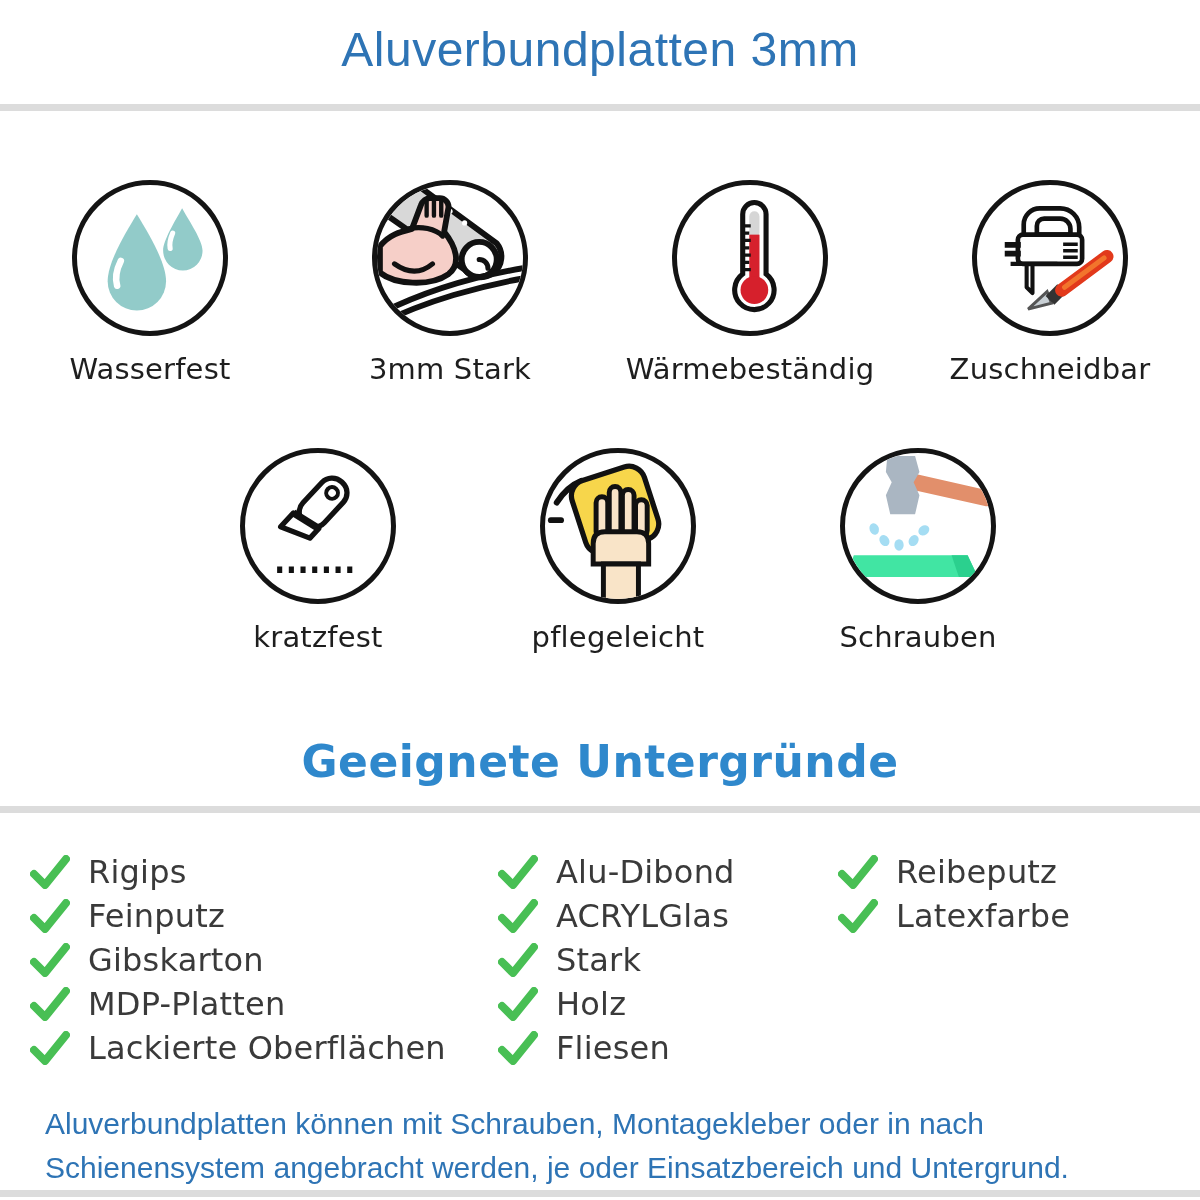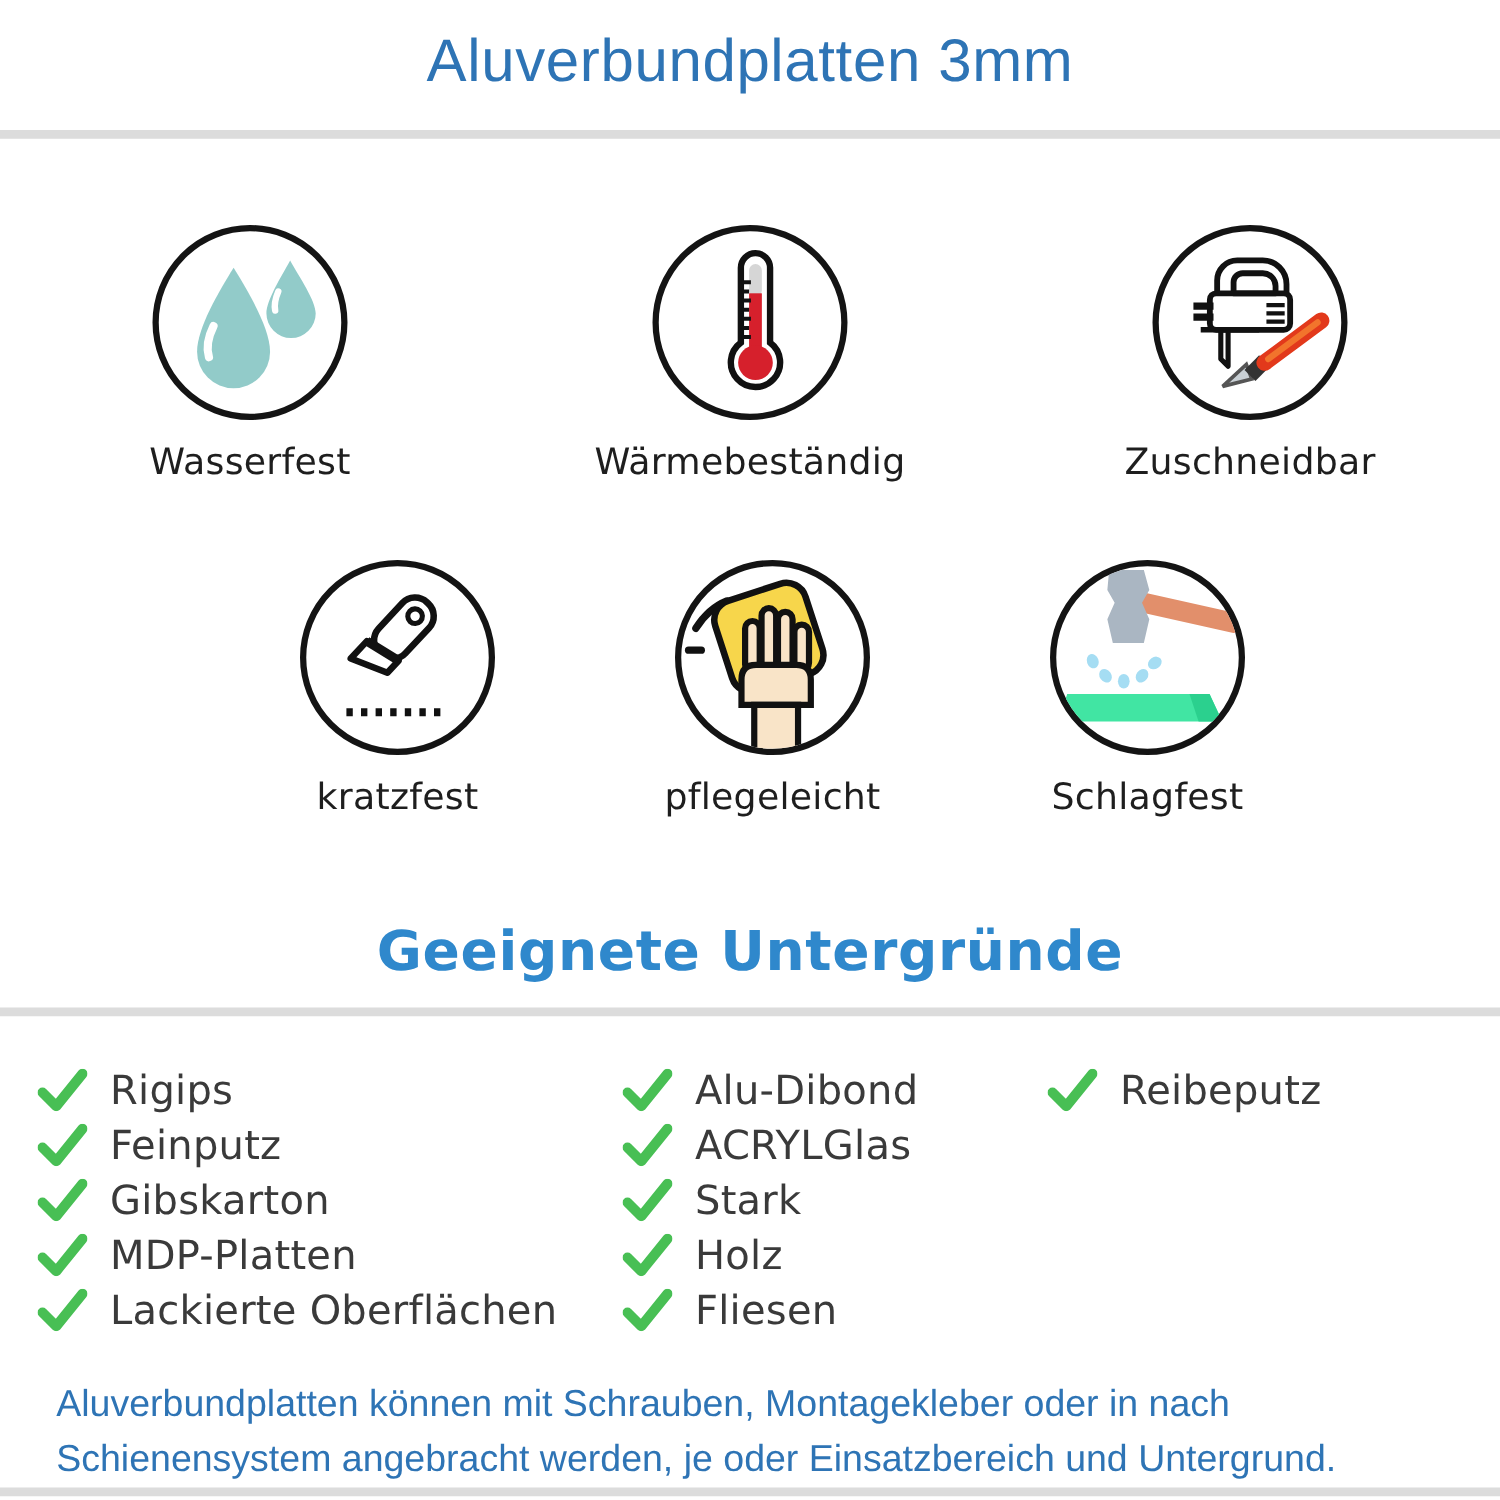--- a/index.html
+++ b/index.html
@@ -69,20 +69,38 @@
         <svg viewBox="0 0 100 100">
           <path d="M41 20 C33 33 21 53 21 66 a20 20 0 0 0 40 0 C61 53 49 33 41 20 Z" fill="var(--drop_teal,#92cbc9)"></path>
           <path d="M72 16 C67 25 59 38 59 45 a13.5 13.5 0 0 0 27 0 C86 38 77 25 72 16 Z" fill="var(--drop_teal,#92cbc9)"></path>
           <path d="M30 52 C27 58 26 64 27.5 69" stroke="#ffffff" stroke-width="4.5" fill="none" stroke-linecap="round"></path>
           <path d="M65.5 33 C63.8 37 63.2 40.5 63.8 43.5" stroke="#ffffff" stroke-width="3.5" fill="none" stroke-linecap="round"></path>
         </svg>
       </div>
       <div class="feature-label">Wasserfest</div>
     </div>
 
+    <div class="feature">
+      <div class="icon-circle">
+        <svg viewBox="0 0 100 100">
+          <path d="M22 -4 L82 40 A14 14 0 1 1 60 58 L0 16 Z" fill="#d8d8d8" stroke="#111" stroke-width="4" stroke-linejoin="round"></path>
+          <circle cx="70" cy="51" r="12" fill="#ffffff" stroke="#111" stroke-width="4"></circle>
+          <path d="M70 51 a6 6 0 0 1 6 6" fill="none" stroke="#111" stroke-width="3.5" stroke-linecap="round"></path>
+          <circle cx="60" cy="26" r="1.8" fill="#ffffff"></circle>
+          <circle cx="50" cy="18" r="1.8" fill="#ffffff"></circle>
+          <path d="M2 88 C34 72 70 62 100 57" fill="none" stroke="#111" stroke-width="4"></path>
+          <path d="M2 95 C34 79 72 69 100 64" fill="none" stroke="#111" stroke-width="4"></path>
+          <path d="M24 30 L30 14 a7 7 0 0 1 7 -5 h6 a6 6 0 0 1 6 6 L46 32 C54 42 58 54 49 61 C36 70 12 68 2 60 L2 42 C8 34 16 32 24 30 Z" fill="var(--muscle_pink,#f6cfc8)" stroke="#111" stroke-width="4" stroke-linejoin="round"></path>
+          <path d="M34 11 v10 M39 10 v11 M44 11 v10" stroke="#111" stroke-width="3" stroke-linecap="round"></path>
+          <path d="M12 54 Q26 64 38 54" fill="none" stroke="#111" stroke-width="3.5" stroke-linecap="round"></path>
+          <path d="M22 30 C30 28 40 30 45 35" fill="none" stroke="#111" stroke-width="3.5" stroke-linecap="round"></path>
+        </svg>
+      </div>
+      <div class="feature-label">3mm Stark</div>
+    </div>
 
     <div class="feature">
       <div class="icon-circle">
         <svg viewBox="0 0 100 100">
           <path d="M45 61 V20 a8 8 0 0 1 16 0 v41 a13.5 13.5 0 1 1 -16 0 Z" fill="#ffffff" stroke="#111" stroke-width="3.5"></path>
           <rect x="49.5" y="18" width="7" height="18" rx="3.5" fill="#d6d6d6"></rect>
           <rect x="49.5" y="34" width="7" height="30" fill="var(--thermo_red,#d6202c)"></rect>
           <circle cx="53" cy="72" r="9.5" fill="var(--thermo_red,#d6202c)"></circle>
           <path d="M45.5 28 h5 M45.5 33 h4 M45.5 38 h5 M45.5 43 h4 M45.5 48 h5 M45.5 53 h4 M45.5 58 h5" stroke="#111" stroke-width="2.2"></path>
         </svg>
@@ -157,21 +175,21 @@
           <path d="M29 2 h19 l3 11 -4 7 4 9 -3 13 h-17 l-3 -13 4 -9 -4 -7 Z" fill="var(--hammer_gray,#aab6c2)"></path>
           <g fill="var(--splash_blue,#a5ddf3)">
             <ellipse cx="20" cy="52" rx="3.2" ry="4" transform="rotate(-20 20 52)"></ellipse>
             <ellipse cx="27" cy="60" rx="3.2" ry="4" transform="rotate(-35 27 60)"></ellipse>
             <ellipse cx="37" cy="63" rx="3.2" ry="4"></ellipse>
             <ellipse cx="47" cy="60" rx="3.2" ry="4" transform="rotate(35 47 60)"></ellipse>
             <ellipse cx="54" cy="53" rx="3.2" ry="4" transform="rotate(55 54 53)"></ellipse>
           </g>
         </svg>
       </div>
-      <div class="feature-label">Schlagfest</div>
+      <div class="feature-label">Schrauben</div>
     </div>
   </div>
 
   <div class="section-title">Geeignete Untergründe</div>
   <div class="divider d2"></div>
 
   <div class="substrates">
 
     <div class="sub-col c1">
       <div class="sub-item">
@@ -238,20 +256,26 @@
         <span>Fliesen</span>
       </div>
     </div>
 
     <div class="sub-col c3">
       <div class="sub-item">
         <svg class="check" width="40" height="34" viewBox="0 0 40 34">
             <path d="M4 19 L15 30 L36 4" fill="none" stroke="var(--check_green,#48bf54)" stroke-width="8" stroke-linecap="round" stroke-linejoin="round"></path>
           </svg>
         <span>Reibeputz</span>
+      </div>
+      <div class="sub-item">
+        <svg class="check" width="40" height="34" viewBox="0 0 40 34">
+            <path d="M4 19 L15 30 L36 4" fill="none" stroke="var(--check_green,#48bf54)" stroke-width="8" stroke-linecap="round" stroke-linejoin="round"></path>
+          </svg>
+        <span>Latexfarbe</span>
       </div>
     </div>
   </div>
 
   <div class="footer-note">
     <div>Aluverbundplatten können mit Schrauben, Montagekleber oder in nach</div>
     <div>Schienensystem angebracht werden, je oder Einsatzbereich und Untergrund.</div>
   </div>
 
   <div class="divider d3"></div>

